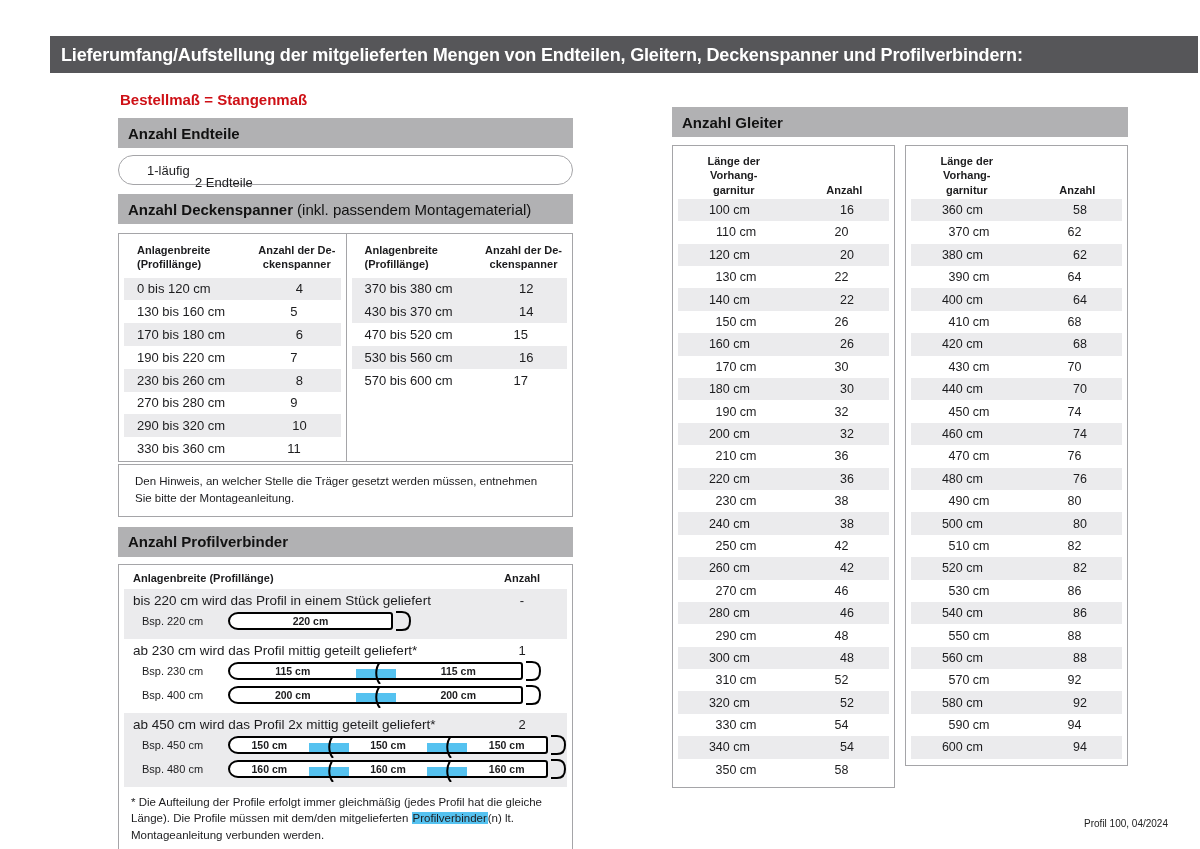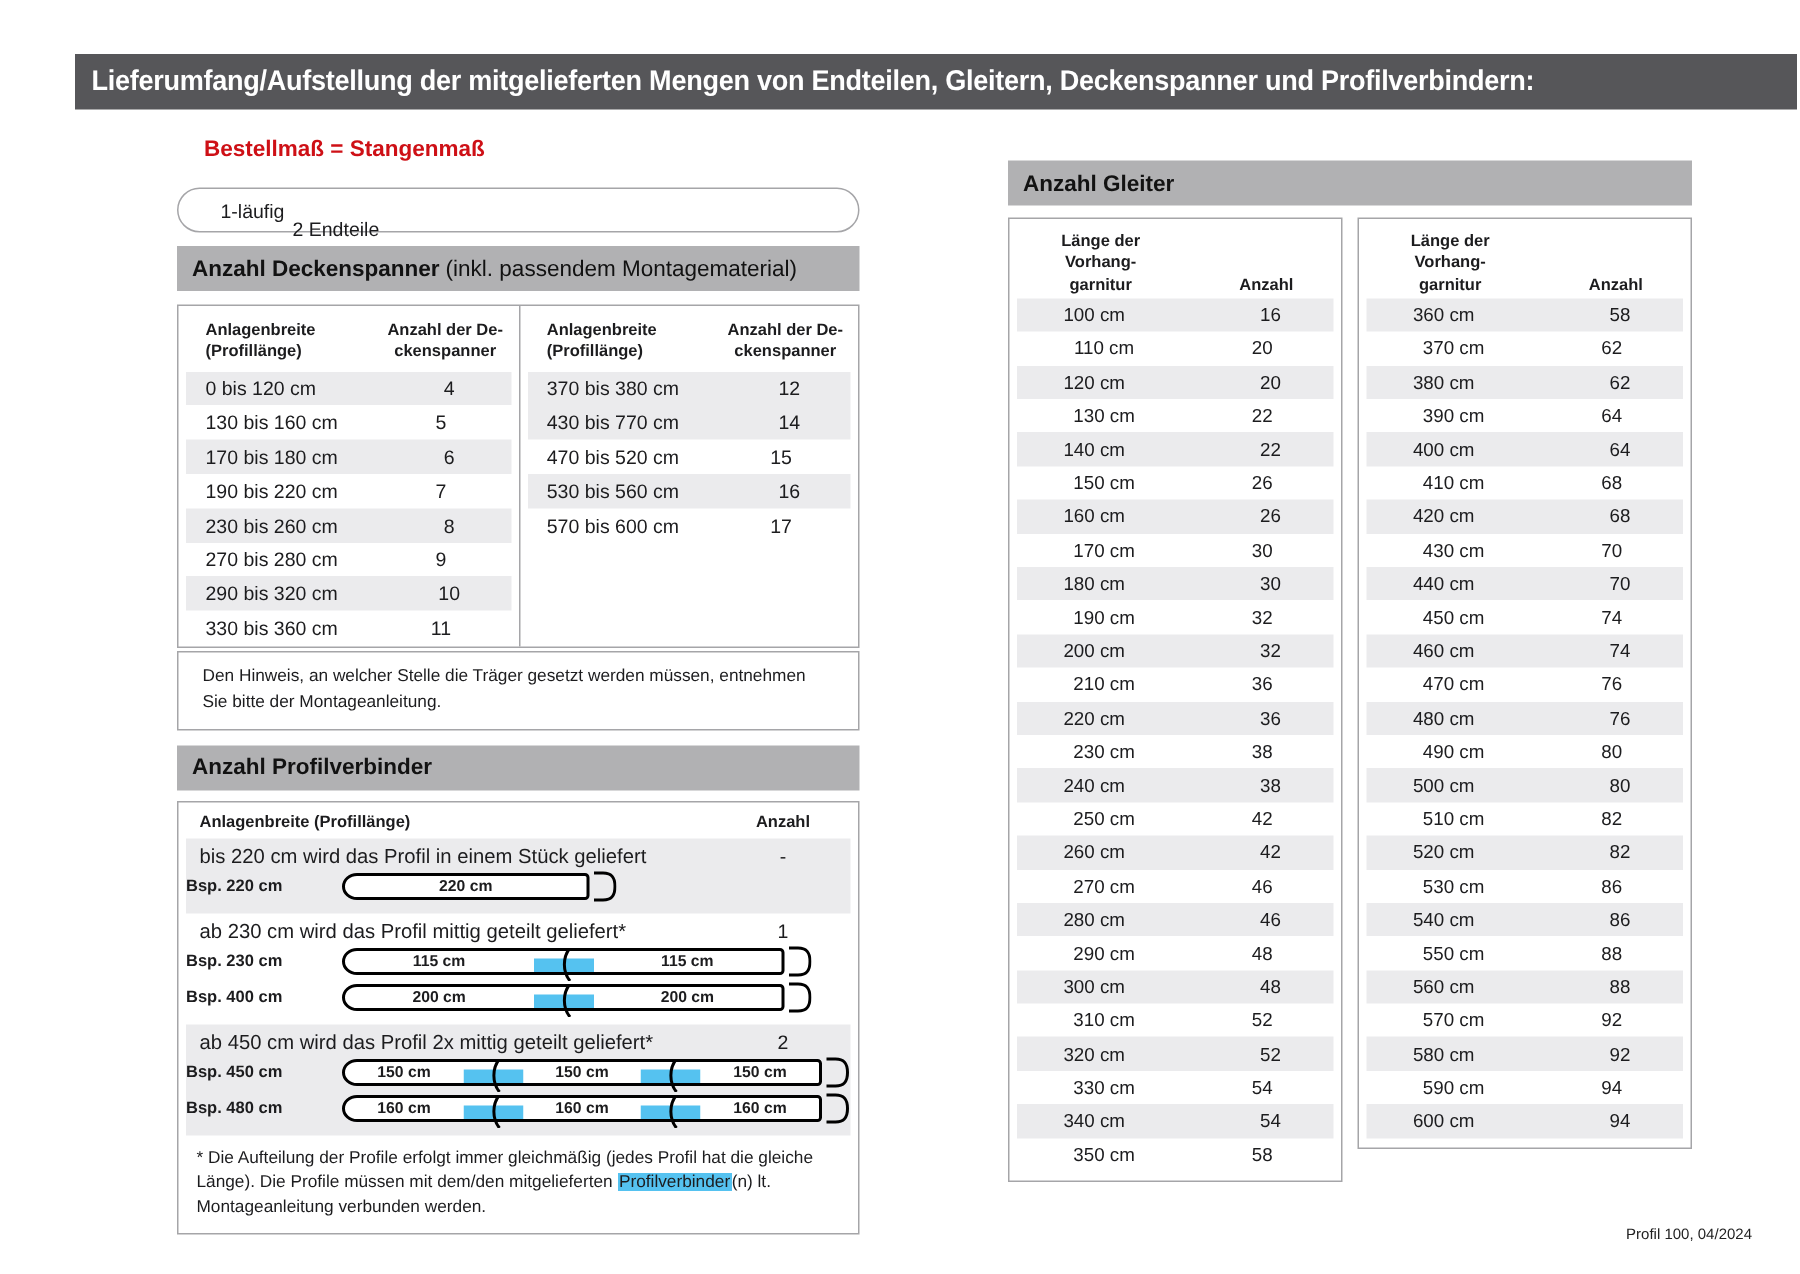--- a/index.html
+++ b/index.html
@@ -21,21 +21,21 @@
   
   .topbar{
     position:absolute;left:50px;top:36px;width:1148px;height:37px;
     background:var(--bar-dark);display:flex;align-items:center;padding-left:11px;
   }
   .topbar .t{
     color:#fff;font-size:19px;font-weight:bold;white-space:nowrap;
     transform:scaleX(.95);transform-origin:left center;letter-spacing:-.2px;
   }
   
-  .red-note{position:absolute;left:120px;top:91px;color:var(--red);font-size:15px;font-weight:bold;margin-left:16px;}
+  .red-note{position:absolute;left:120px;top:91px;color:var(--red);font-size:15px;font-weight:bold;}
   .left-col{position:absolute;left:118px;top:118px;width:455px;}
   .right-col{position:absolute;left:672px;top:107px;width:456px;}
   .sec-h{
     background:var(--hdr-gray);height:30px;display:flex;align-items:center;
     padding-left:10px;font-size:15px;font-weight:bold;color:#121212;
   }
   .sec-h .reg{font-weight:normal;margin-left:4px;}
   .box{border:1px solid var(--border);background:#fff;}
   
   .endteile-row{margin-top:7px;height:30px;display:flex;align-items:center;font-size:13px;border-radius:15px;}
@@ -59,21 +59,21 @@
   .pv-box{margin-top:7px;padding:5px 0 8px;}
   .pv-head{display:flex;align-items:center;padding:2px 0 5px;font-size:11px;font-weight:bold;}
   .pv-h1{flex:1;padding-left:14px;}
   .pv-h2{width:70px;text-align:center;margin-right:15px;}
   .pv-row{margin:0 5px;padding:4px 0 5px;}
   .pv-row.shade{background:var(--shade);}
   .pv-text-line{display:flex;align-items:flex-end;padding-left:9px;font-size:13.5px;}
   .pv-text{flex:1;}
   .pv-anzahl{width:70px;text-align:center;margin-right:10px;font-size:13px;}
   .pv-ex{display:flex;align-items:center;margin:2px 0;}
-  .pv-ex-label{width:104px;min-width:104px;text-align:left;padding-right:7px;font-size:11px;font-weight:bold;}
+  .pv-ex-label{width:104px;min-width:104px;text-align:center;padding-right:7px;font-size:11px;font-weight:normal;}
   .bar-wrap{display:flex;align-items:center;}
   .bar{
     height:18px;border:2px solid #000;background:#fff;display:flex;align-items:stretch;
     border-radius:10px 3px 3px 10px / 9px 3px 3px 9px;
   }
   .bar.w1{width:165px;}
   .bar.w2{width:295px;}
   .bar.w3{width:320px;}
   .seg{flex:1;display:flex;align-items:center;justify-content:center;font-size:10.5px;font-weight:bold;white-space:nowrap;}
   .conn{width:40px;min-width:40px;position:relative;overflow:visible;}
@@ -97,20 +97,23 @@
 <body>
 
 <div class="topbar">
   <span class="t">Lieferumfang/Aufstellung der mitgelieferten Mengen von Endteilen, Gleitern, Deckenspanner und Profilverbindern:</span>
 </div>
 
 <div class="red-note">Bestellmaß = Stangenmaß</div>
 
 <div class="left-col">
 
+  <div class="sec-h">
+    <span>Anzahl Endteile</span>
+  </div>
   <div class="box endteile-row">
     <span class="lab">1-läufig</span>
     <span class="val">2 Endteile</span>
   </div>
 
   <div class="sec-h pv-gap" style="margin-top:9px;">
     <span>Anzahl Deckenspanner</span>
     <span class="reg">(inkl. passendem Montagematerial)</span>
   </div>
 
@@ -174,21 +177,21 @@
       </div>
       <div>
 
           <div class="tr shade">
             <div class="td c1">370 bis 380 cm</div>
             <div class="td c2">12</div>
           </div>
 
 
           <div class="tr shade">
-            <div class="td c1">430 bis 770 cm</div>
+            <div class="td c1">430 bis 370 cm</div>
             <div class="td c2">14</div>
           </div>
 
           <div class="tr">
             <div class="td c1">470 bis 520 cm</div>
             <div class="td c2">15</div>
           </div>
 
           <div class="tr shade">
             <div class="td c1">530 bis 560 cm</div>

